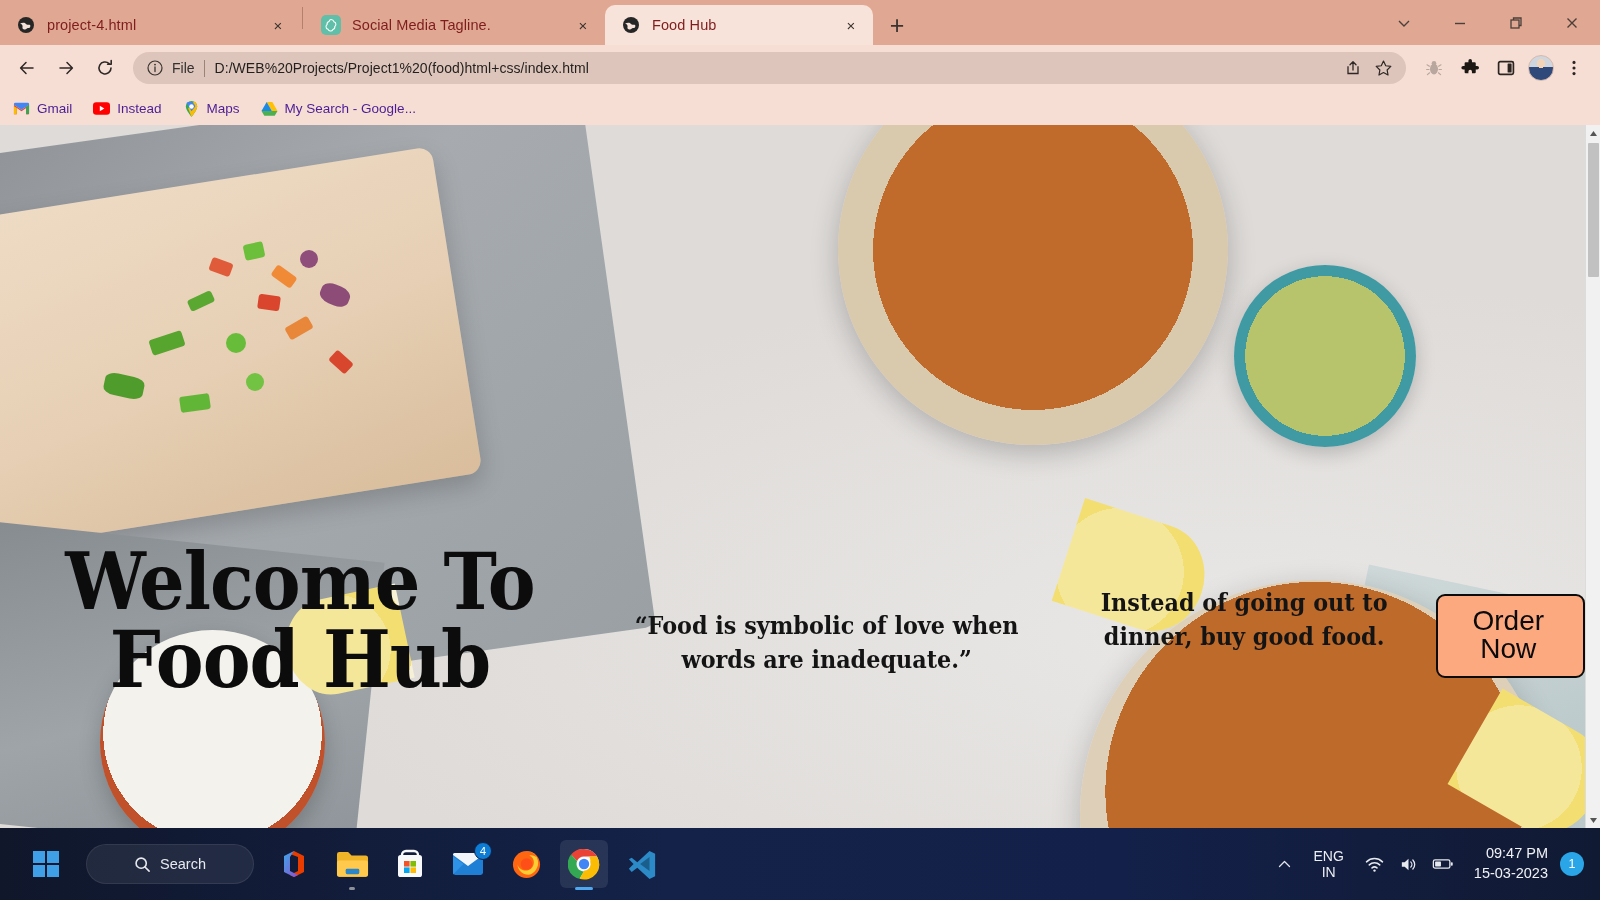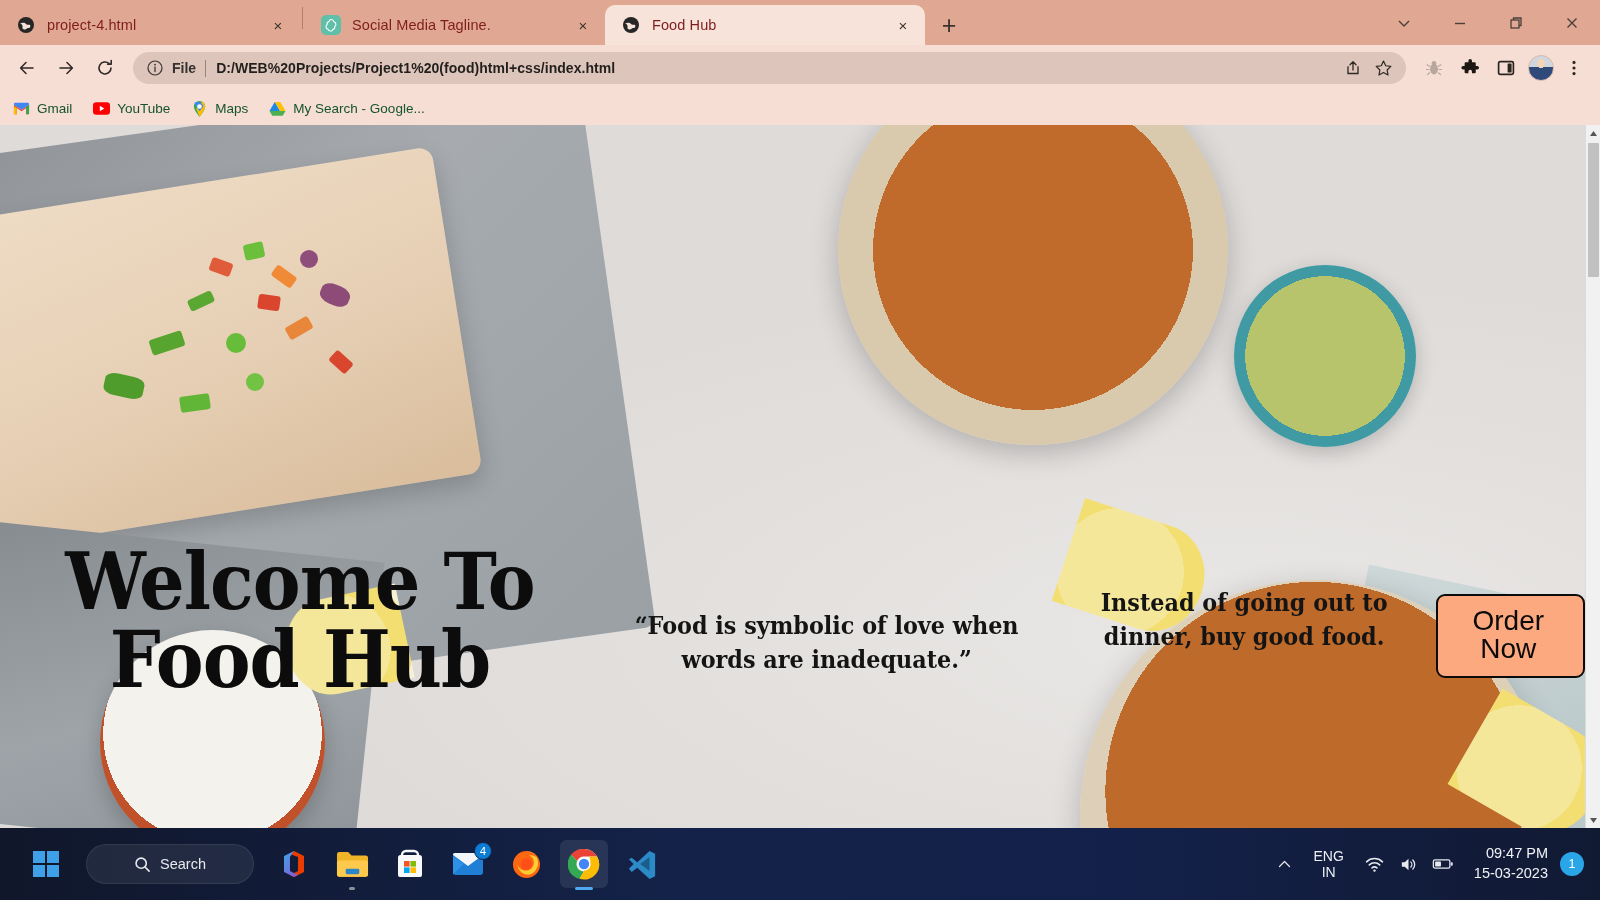--- a/index.html
+++ b/index.html
@@ -29,21 +29,21 @@
     position: relative;
     height: 40px;
     display: flex;
     align-items: center;
     padding: 0 10px 0 16px;
     border-radius: 10px 10px 0 0;
     cursor: default;
     flex: 0 0 auto;
   }
   .tab.inactive { width: 300px; background: transparent; }
-  .tab.active { width: 320px; background: #f8e3da; }
+  .tab.active { width: 268px; background: #f8e3da; }
   .tab-fav { width: 20px; height: 20px; flex: 0 0 20px; margin-right: 11px; position: relative; }
   .tab-title {
     flex: 1 1 auto;
     font-size: 14.5px;
     color: #7f1d1d;
     white-space: nowrap;
     overflow: hidden;
     text-overflow: ellipsis;
     letter-spacing: .1px;
   }
@@ -85,21 +85,20 @@
     border-radius: 50%; color: #2e2724;
   }
   #omnibox {
     flex: 1 1 auto;
     height: 32px;
     margin: 0 8px 0 6px;
     background: #ddc5bb;
     border-radius: 16px;
     display: flex; align-items: center;
     padding: 0 8px 0 13px;
-    font-weight: bold;
   }
   #infoicon { width: 18px; height: 18px; margin-right: 8px; flex: 0 0 18px; }
   #filelabel { font-size: 14px; color: #33302e; margin-right: 9px; }
   #urlsep { width: 1px; height: 17px; background: #9c8377; margin-right: 10px; }
   #urltext { font-size: 14px; color: #221f1d; white-space: nowrap; letter-spacing: .05px; }
   #omnibox-actions { margin-left: auto; display: flex; align-items: center; }
   .omni-ico { width: 30px; height: 30px; display: flex; align-items: center; justify-content: center; color: #2e2724; }
   .tb-ico {
     width: 32px; height: 32px; margin-left: 4px;
     display: flex; align-items: center; justify-content: center;
@@ -115,21 +114,21 @@
 
   
   #bookmarks {
     height: 34px;
     display: flex; align-items: center;
     padding-left: 13px;
     background: #f6ded5;
   }
   .bm { display: flex; align-items: center; margin-right: 21px; }
   .bm-ico { width: 17px; height: 17px; margin-right: 7px; position: relative; flex: 0 0 17px; }
-  .bm-label { font-size: 13.5px; color: #14532d; white-space: nowrap; }
+  .bm-label { font-size: 13.5px; color: #4c1d95; white-space: nowrap; }
 
   
   #viewport {
     position: relative;
     height: 703px;
     overflow: hidden;
     background: #e9e8e6;
   }
   #page {
     position: absolute; left: 0; top: 0;
@@ -513,21 +512,21 @@
       </span>
       <span class="bm-label">Gmail</span>
     </div>
     <div class="bm">
       <span class="bm-ico">
         <svg width="17" height="17" viewBox="0 0 18 13">
             <rect width="18" height="13" rx="3.4" fill="#ff0000"></rect>
             <path d="M7.2 3.7v5.6L12 6.5z" fill="#fff"></path>
           </svg>
       </span>
-      <span class="bm-label">YouTube</span>
+      <span class="bm-label">Instead</span>
     </div>
     <div class="bm">
       <span class="bm-ico">
         <svg width="17" height="17" viewBox="0 0 16 18">
             <path d="M8 18s6-7 6-11A6 6 0 0 0 2 7c0 4 6 11 6 11z" fill="#34a853"></path>
             <path d="M8 18s6-7 6-11a6 6 0 0 0-3.2-5.3L4.5 9z" fill="#fbbc04"></path>
             <path d="M2.6 3.1A6 6 0 0 1 12 7l-4 5z" fill="#4285f4"></path>
             <circle cx="8" cy="6.8" r="2.4" fill="#fff"></circle>
           </svg>
       </span>

